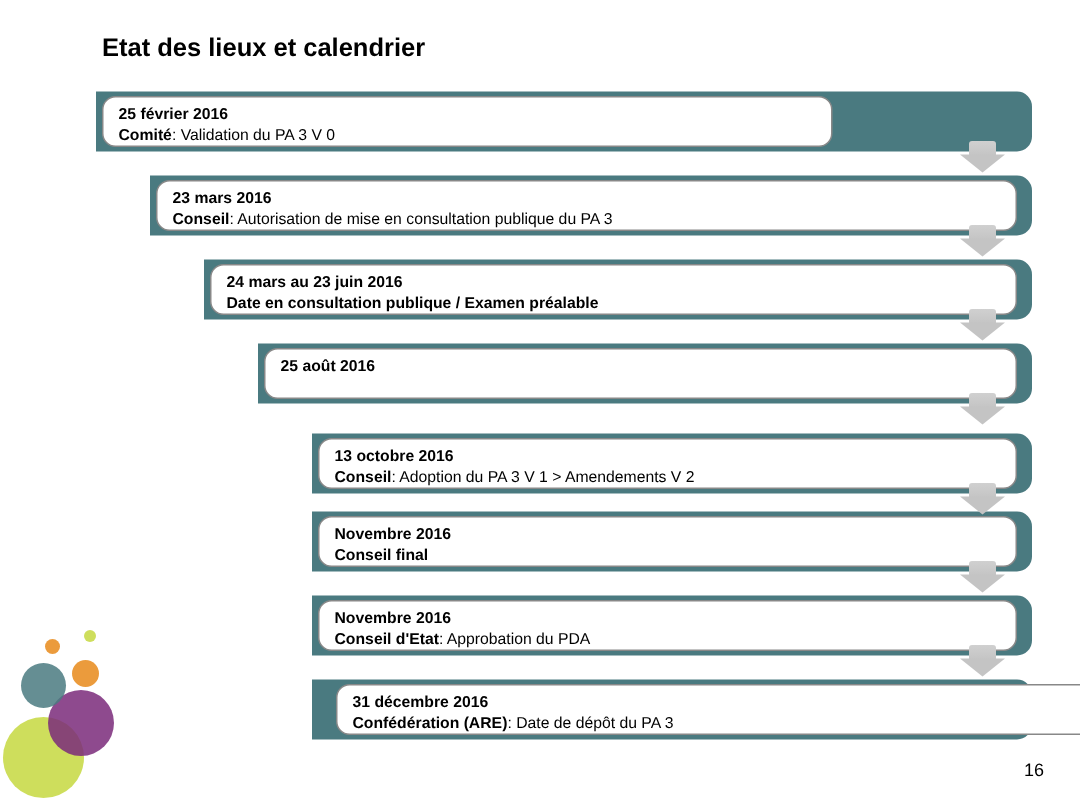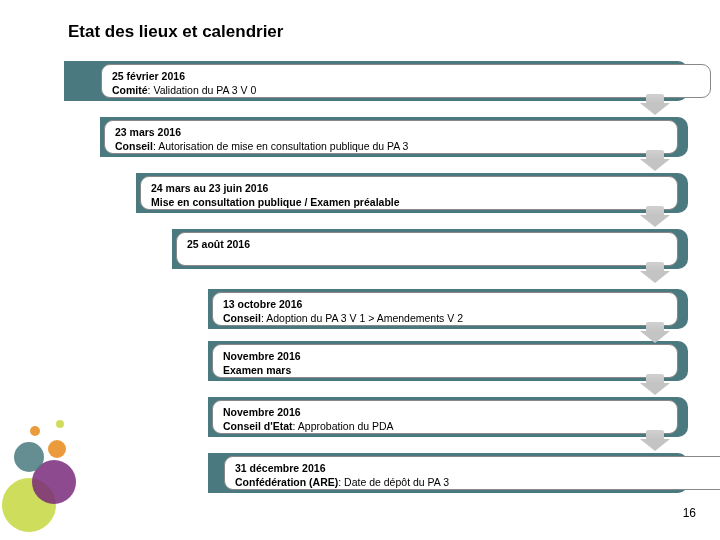--- a/index.html
+++ b/index.html
@@ -49,37 +49,37 @@
   .bubble { position: absolute; border-radius: 50%; }
 </style>
 </head>
 <body>
 
 <h1 class="title">Etat des lieux et calendrier</h1>
 
 <div class="steps">
     <div class="step-row" style="position: absolute; left: 0px; top: 0px; width: 620px; height: 34px;">
       <div class="band" style="left: -4px; top: -3px; height: 40px; width: 624px; background: rgb(74, 122, 128);"></div>
-      <div class="step-box" style="position: absolute; left: 0px; width: 610px; height: 34px; margin-left: 33px;"><span class="date">25 février 2016</span><span class="body"><b>Comité</b>: Validation du PA 3 V 0</span></div>
+      <div class="step-box" style="position: absolute; left: 0px; width: 487px; height: 34px;"><span class="date">25 février 2016</span><span class="body"><b>Comité</b>: Validation du PA 3 V 0</span></div>
       <div class="arrow" style="left: 578px; top: 30px;">
         <div class="shaft"></div>
         <div class="head"></div>
       </div>
     </div>
     <div class="step-row" style="position: absolute; left: 0px; top: 56px; width: 620px; height: 34px;">
       <div class="band" style="left: 32px; top: -3px; height: 40px; width: 588px; background: rgb(74, 122, 128);"></div>
       <div class="step-box" style="position: absolute; left: 36px; width: 574px; height: 34px;"><span class="date">23 mars 2016</span><span class="body"><b>Conseil</b>: Autorisation de mise en consultation publique du PA 3</span></div>
       <div class="arrow" style="left: 578px; top: 30px;">
         <div class="shaft"></div>
         <div class="head"></div>
       </div>
     </div>
     <div class="step-row" style="position: absolute; left: 0px; top: 112px; width: 620px; height: 34px;">
       <div class="band" style="left: 68px; top: -3px; height: 40px; width: 552px; background: rgb(74, 122, 128);"></div>
-      <div class="step-box" style="position: absolute; left: 72px; width: 538px; height: 34px;"><span class="date">24 mars au 23 juin 2016</span><span class="body"><b>Mise en consultation publique / Examen préalable</b></span></div>
+      <div class="step-box" style="position: absolute; left: 72px; width: 538px; height: 34px;"><span class="date">24 mars au 23 juin 2016</span><span class="body"><b>Date en consultation publique / Examen préalable</b></span></div>
       <div class="arrow" style="left: 578px; top: 30px;">
         <div class="shaft"></div>
         <div class="head"></div>
       </div>
     </div>
     <div class="step-row" style="position: absolute; left: 0px; top: 168px; width: 620px; height: 34px;">
       <div class="band" style="left: 104px; top: -3px; height: 40px; width: 516px; background: rgb(74, 122, 128);"></div>
       <div class="step-box" style="position: absolute; left: 108px; width: 502px; height: 34px;"><span class="date">25 août 2016</span></div>
       <div class="arrow" style="left: 578px; top: 30px;">
         <div class="shaft"></div>
@@ -89,21 +89,21 @@
     <div class="step-row" style="position: absolute; left: 0px; top: 228px; width: 620px; height: 34px;">
       <div class="band" style="left: 140px; top: -3px; height: 40px; width: 480px; background: rgb(74, 122, 128);"></div>
       <div class="step-box" style="position: absolute; left: 144px; width: 466px; height: 34px;"><span class="date">13 octobre 2016</span><span class="body"><b>Conseil</b>: Adoption du PA 3 V 1 &gt; Amendements V 2</span></div>
       <div class="arrow" style="left: 578px; top: 30px;">
         <div class="shaft"></div>
         <div class="head"></div>
       </div>
     </div>
     <div class="step-row" style="position: absolute; left: 0px; top: 280px; width: 620px; height: 34px;">
       <div class="band" style="left: 140px; top: -3px; height: 40px; width: 480px; background: rgb(74, 122, 128);"></div>
-      <div class="step-box" style="position: absolute; left: 144px; width: 466px; height: 34px;"><span class="date">Novembre 2016</span><span class="body"><b>Examen mars</b></span></div>
+      <div class="step-box" style="position: absolute; left: 144px; width: 466px; height: 34px;"><span class="date">Novembre 2016</span><span class="body"><b>Conseil final</b></span></div>
       <div class="arrow" style="left: 578px; top: 30px;">
         <div class="shaft"></div>
         <div class="head"></div>
       </div>
     </div>
     <div class="step-row" style="position: absolute; left: 0px; top: 336px; width: 620px; height: 34px;">
       <div class="band" style="left: 140px; top: -3px; height: 40px; width: 480px; background: rgb(74, 122, 128);"></div>
       <div class="step-box" style="position: absolute; left: 144px; width: 466px; height: 34px;"><span class="date">Novembre 2016</span><span class="body"><b>Conseil d'Etat</b>: Approbation du PDA</span></div>
       <div class="arrow" style="left: 578px; top: 30px;">
         <div class="shaft"></div>

